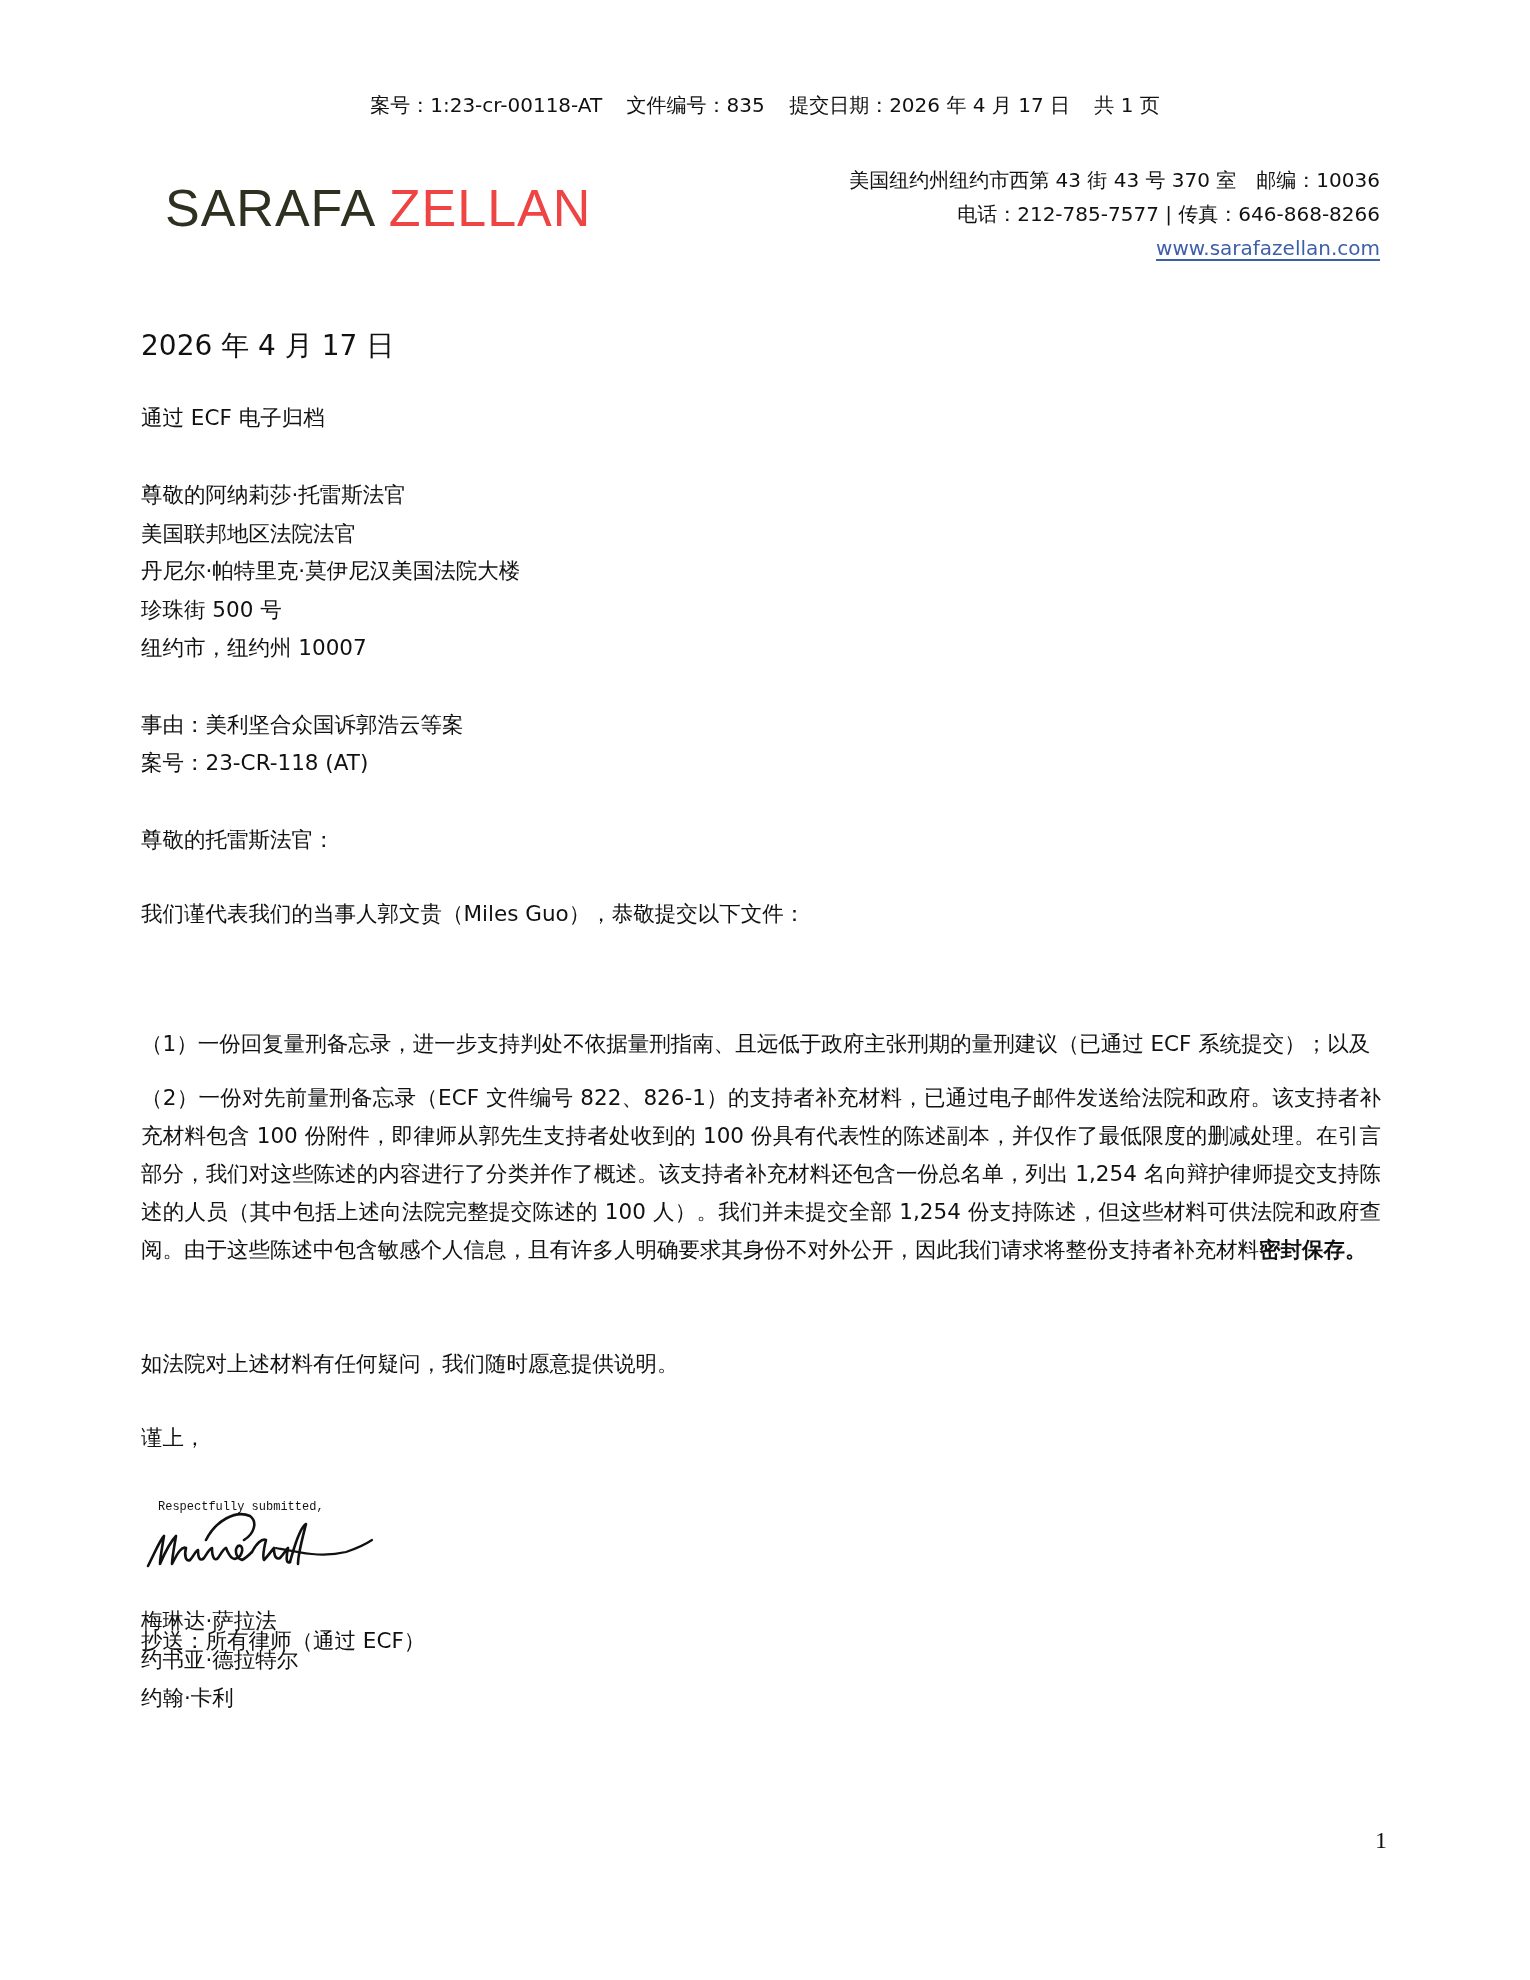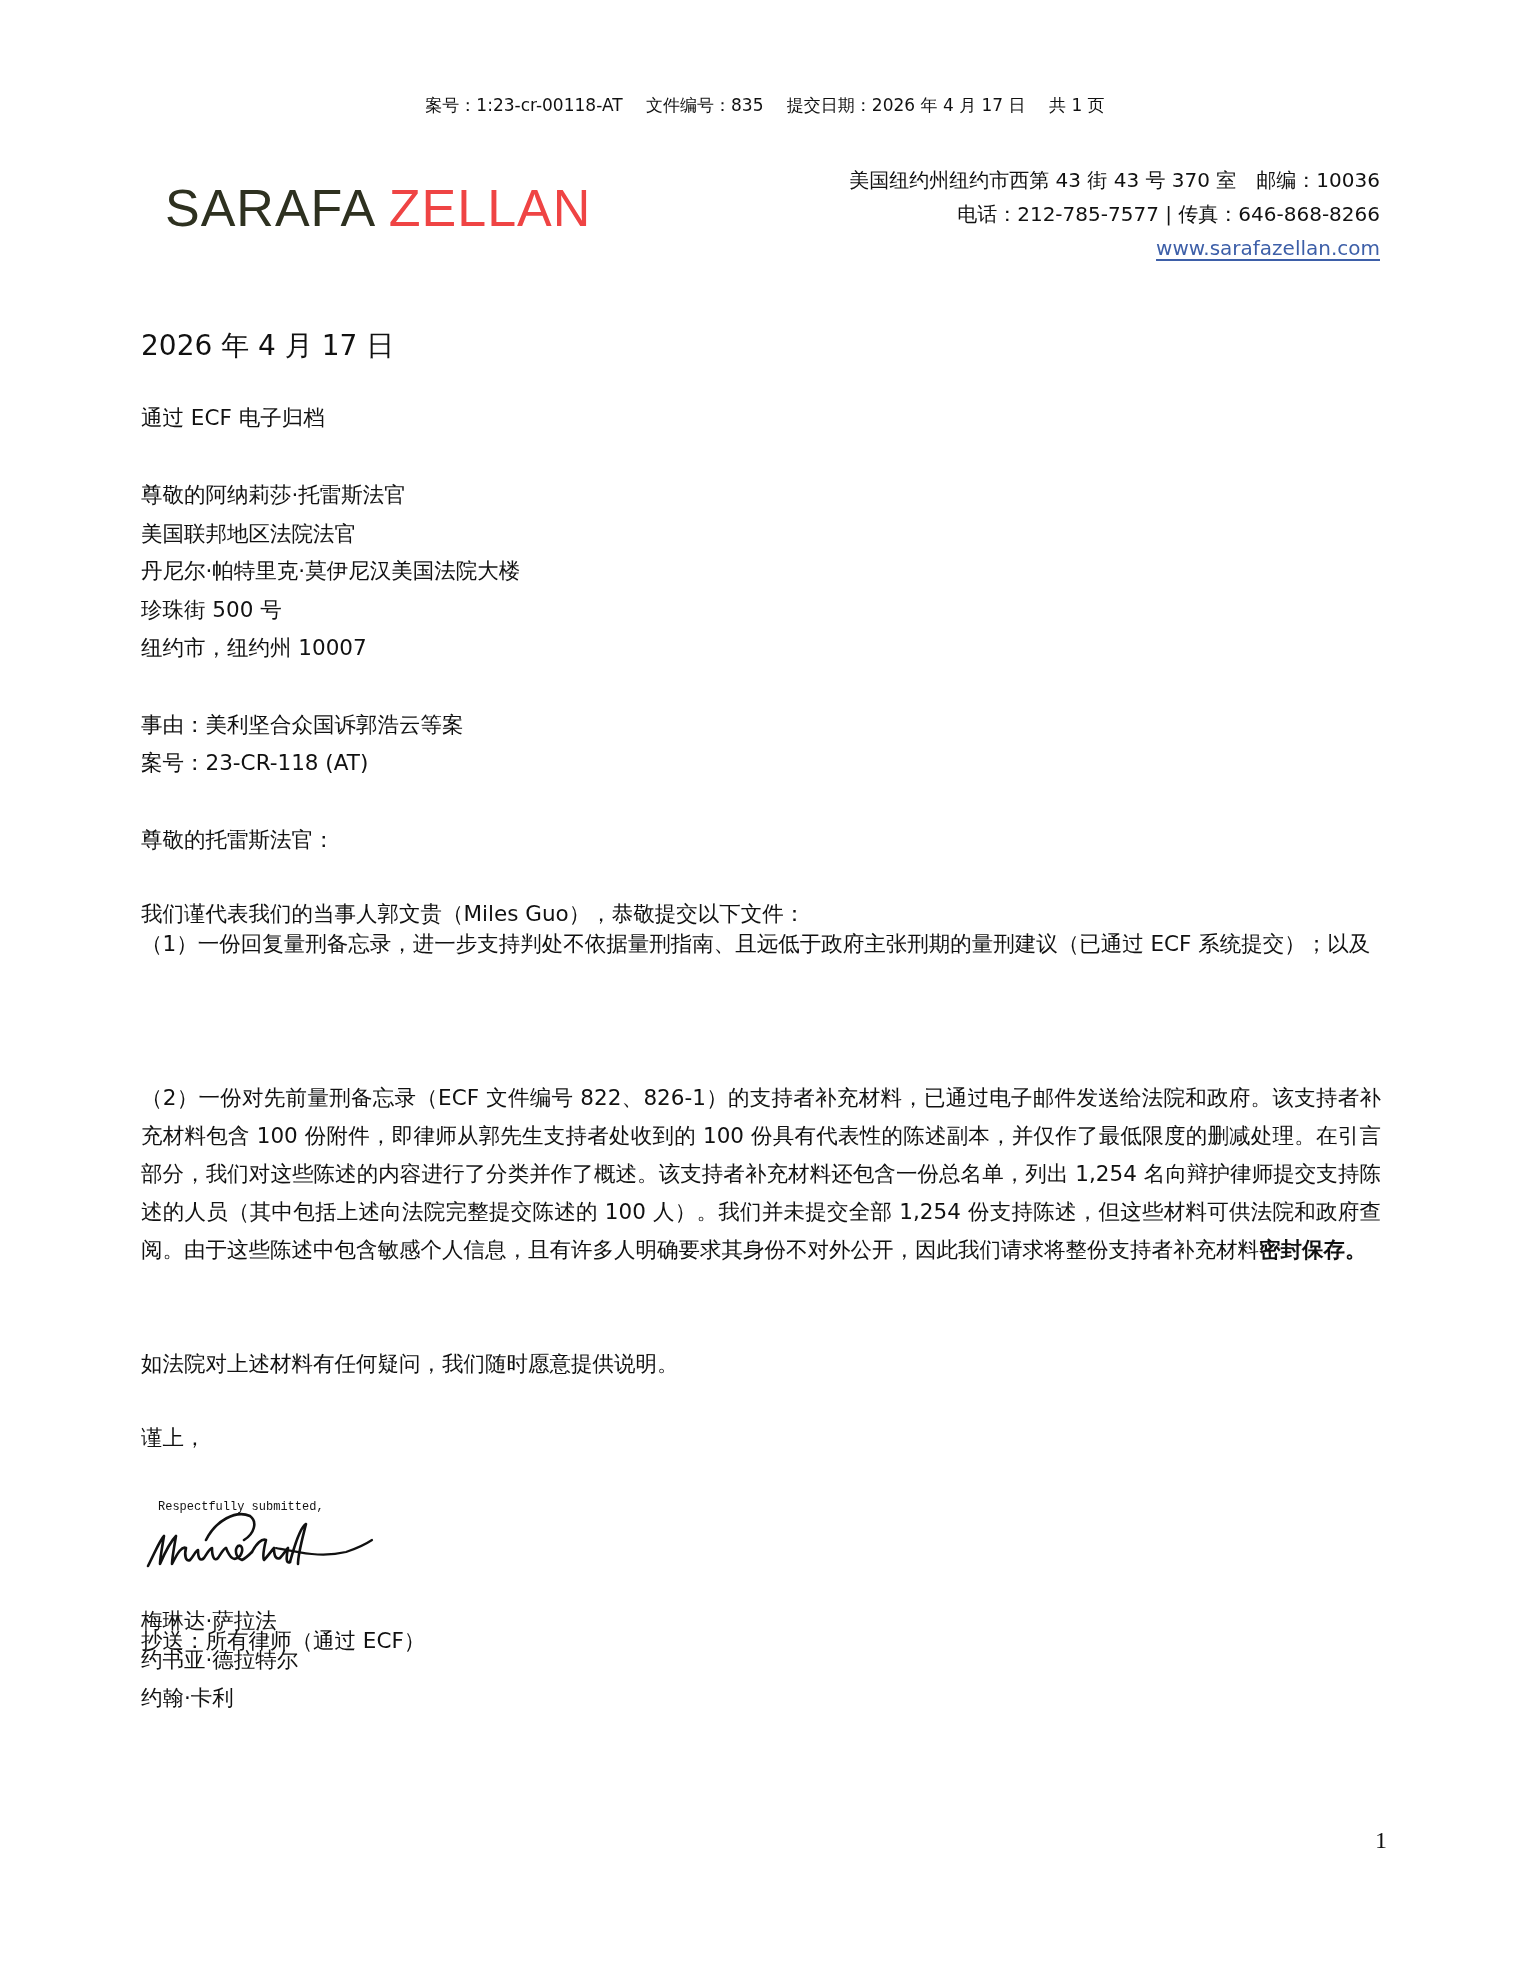--- a/index.html
+++ b/index.html
@@ -4,21 +4,21 @@
 <style>
   html, body { margin: 0; padding: 0; background: #ffffff; }
   body {
     width: 1530px; height: 1980px; position: relative; overflow: hidden;
     font-family: "DejaVu Sans", "Liberation Sans", sans-serif;
     color: #111111;
   }
   .abs { position: absolute; white-space: nowrap; }
   .filing-header {
     top: 90px; left: 0; width: 1530px; text-align: center;
-    font-size: 17px; line-height: 30px; color: #111;
+    font-size: 20px; line-height: 30px; color: #111;
     word-spacing: 0;
   }
   .filing-header span { margin: 0 9px; }
   .logo {
     top: 178px; left: 165px; font-size: 52px; letter-spacing: 1px;
     font-family: "Liberation Sans", "DejaVu Sans", sans-serif; font-weight: 400;
     line-height: 60px;
   }
   .logo .dark { color: #2e3120; }
   .logo .olive { color: #ef4444; }
@@ -74,21 +74,21 @@
   <div class="abs body-line" style="top:633px;">纽约市，纽约州 10007</div>
 </div>
 
 <div class="abs body-line" style="top:710px;">事由：美利坚合众国诉郭浩云等案</div>
 <div class="abs body-line" style="top:748px;">案号：23-CR-118 (AT)</div>
 
 <div class="abs body-line" style="top:825px;">尊敬的托雷斯法官：</div>
 
 <div class="abs body-line" style="top:899px;">我们谨代表我们的当事人郭文贵（Miles Guo），恭敬提交以下文件：</div>
 
-<div class="para" style="top:925px;">（1）一份回复量刑备忘录，进一步支持判处不依据量刑指南、且远低于政府主张刑期的量刑建议（已通过 ECF 系统提交）；以及</div>
+<div class="para" style="top:1025px;">（1）一份回复量刑备忘录，进一步支持判处不依据量刑指南、且远低于政府主张刑期的量刑建议（已通过 ECF 系统提交）；以及</div>
 
 <div class="para" style="top:1079px;">
   <span>（2）一份对先前量刑备忘录（ECF 文件编号 822、826-1）的支持者补充材料，已通过电子邮件发送给法院和政府。该支持者补充材料包含 100 份附件，即律师从郭先生支持者处收到的 100 份具有代表性的陈述副本，并仅作了最低限度的删减处理。在引言部分，我们对这些陈述的内容进行了分类并作了概述。该支持者补充材料还包含一份总名单，列出 1,254 名向辩护律师提交支持陈述的人员（其中包括上述向法院完整提交陈述的 100 人）。我们并未提交全部 1,254 份支持陈述，但这些材料可供法院和政府查阅。由于这些陈述中包含敏感个人信息，且有许多人明确要求其身份不对外公开，因此我们请求将整份支持者补充材料</span><b>密封保存。</b>
 </div>
 
 <div class="abs body-line" style="top:1349px;">如法院对上述材料有任何疑问，我们随时愿意提供说明。</div>
 <div class="abs body-line" style="top:1423px;">谨上，</div>
 
 <div class="signature">
   <div class="sig-caption">Respectfully submitted,</div>

